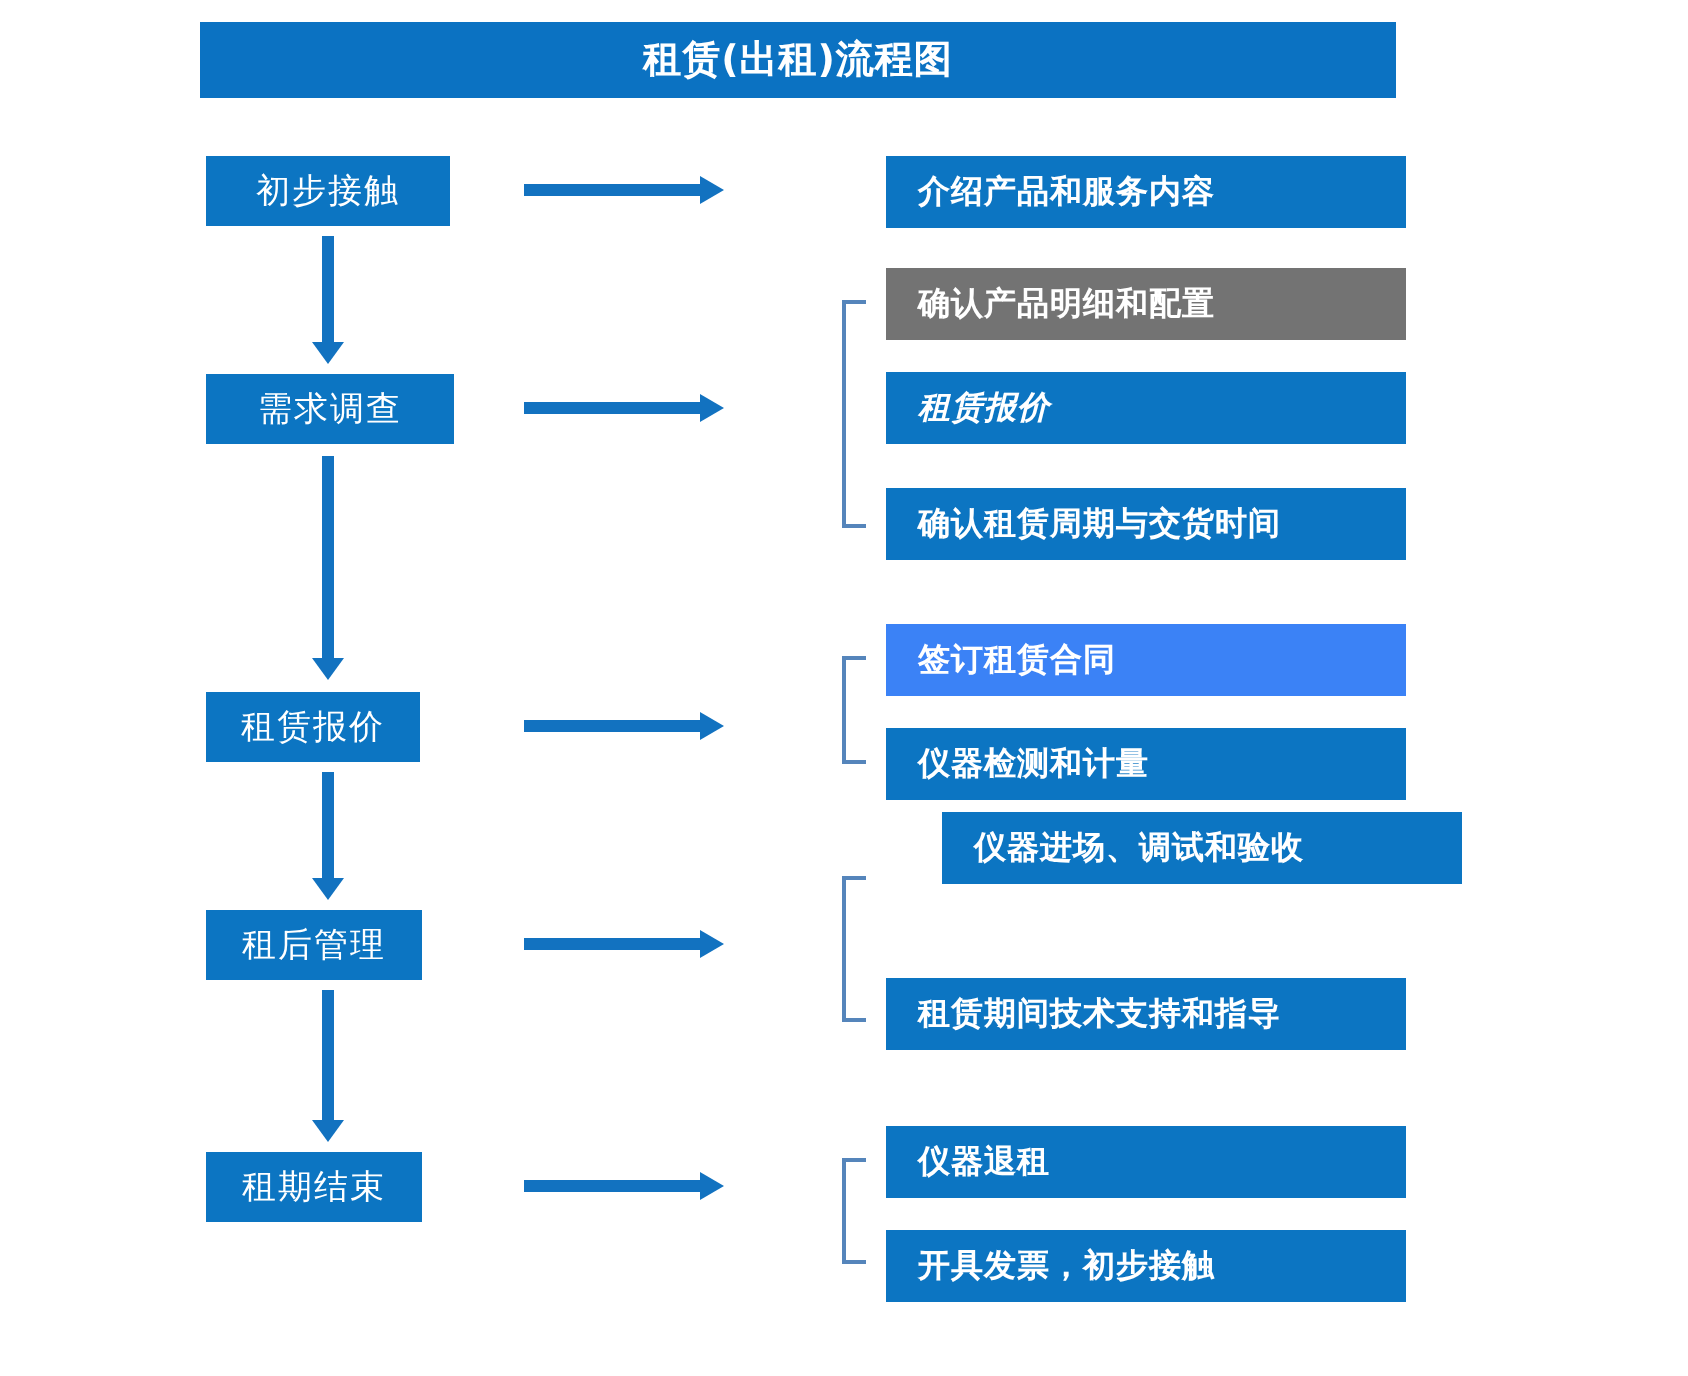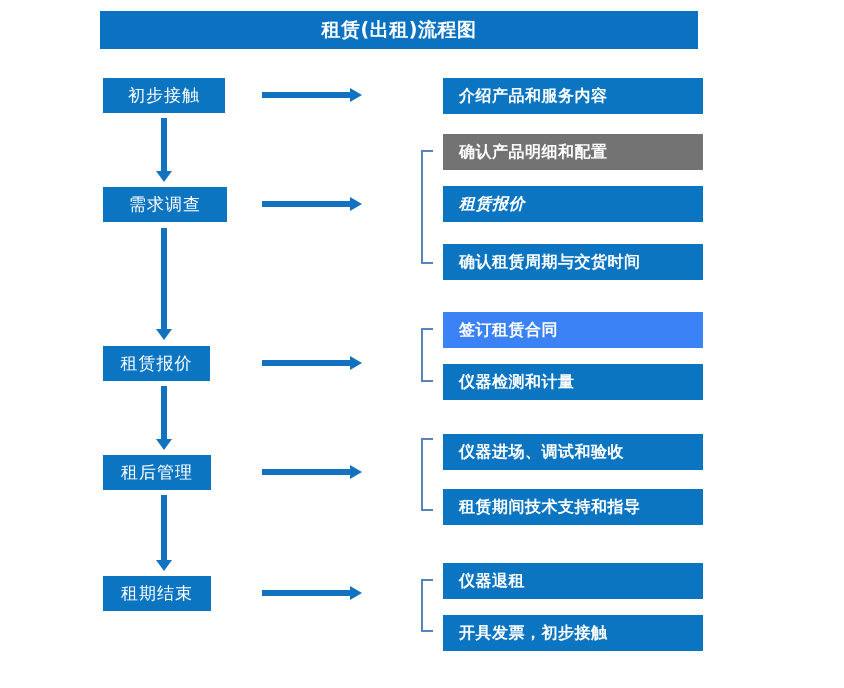--- a/index.html
+++ b/index.html
@@ -153,21 +153,21 @@
       <div class="stage-box" style="left: 103px; top: 455px; width: 108px; background: rgb(12, 117, 194);">租后管理</div>
       <div class="stage-box" style="left: 103px; top: 576px; width: 108px; background: rgb(12, 117, 194);">租期结束</div>
     </div>
   <div id="detail-layer">
       <div class="detail-box" style="top: 78px; background: rgb(12, 117, 194);">介绍产品和服务内容</div>
       <div class="detail-box" style="top: 134px; background: #737373;">确认产品明细和配置</div>
       <div class="detail-box" style="top: 186px; background: rgb(12, 117, 194); font-style: italic;">租赁报价</div>
       <div class="detail-box" style="top: 244px; background: rgb(12, 117, 194);">确认租赁周期与交货时间</div>
       <div class="detail-box" style="top: 312px; background: #3b82f6;">签订租赁合同</div>
       <div class="detail-box" style="top: 364px; background: rgb(12, 117, 194);">仪器检测和计量</div>
-      <div class="detail-box" style="top: 434px; background: rgb(12, 117, 194);">仪器进场、调试和验收</div>
+      <div class="detail-box" style="top: 406px; background: rgb(12, 117, 194); margin-left: 28px;">仪器进场、调试和验收</div>
       <div class="detail-box" style="top: 489px; background: rgb(12, 117, 194);">租赁期间技术支持和指导</div>
       <div class="detail-box" style="top: 563px; background: rgb(12, 117, 194);">仪器退租</div>
       <div class="detail-box" style="top: 615px; background: rgb(12, 117, 194);">开具发票，初步接触</div>
     </div>
   <div id="harrow-layer">
       <div class="h-arrow" style="left: 262px; top: 88px; width: 100px;">
         <div class="shaft" style="width: 89px; background: rgb(18, 114, 192);"></div>
         <div class="head" style="left: 88px; border-left-color: rgb(18, 114, 192);"></div>
       </div>
       <div class="h-arrow" style="left: 262px; top: 197px; width: 100px;">

